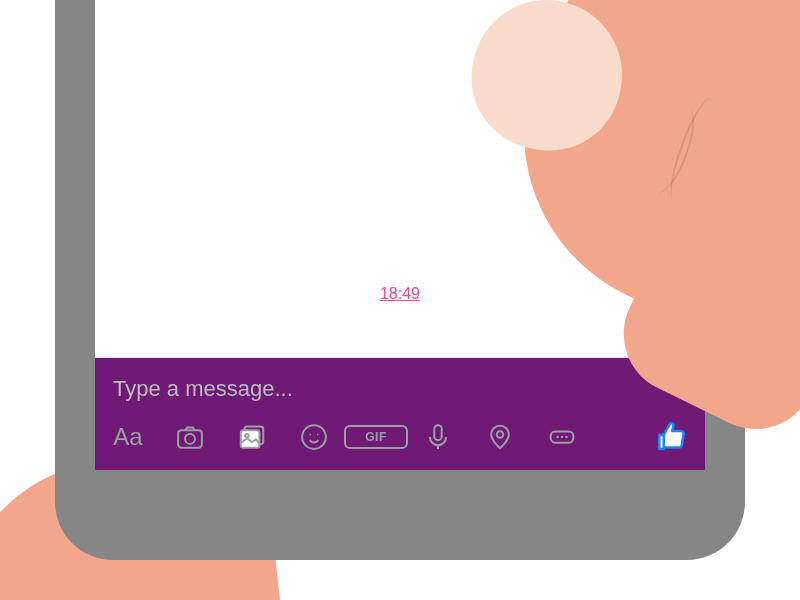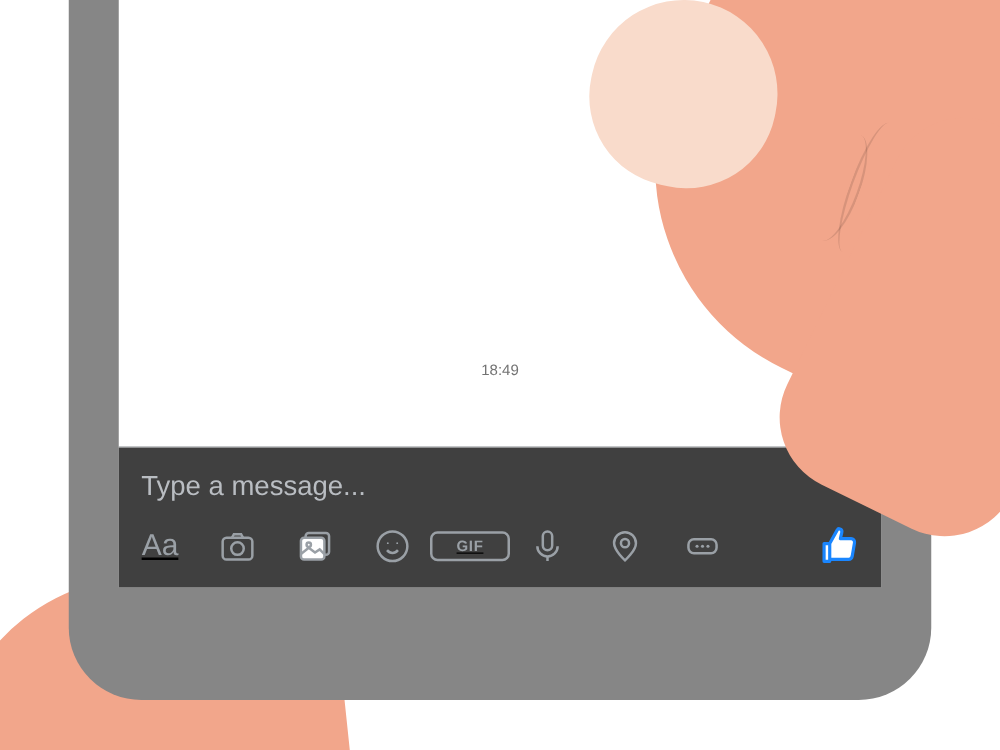--- a/index.html
+++ b/index.html
@@ -109,42 +109,42 @@
     flex-direction: column;
   }
   .conversation {
     flex: 1;
     display: flex;
     align-items: flex-end;
     justify-content: center;
     padding-bottom: 54px;
   }
   .timestamp {
-    color: #737373;
-    font-size: 12px;
+    color: #ec4899;
+    font-size: 16px;
     font-weight: 400;
+    text-decoration: underline;
   }
   .composer {
     border-top: 1px solid #e1e3e6;
     padding: 14px 16px 0 16px;
-    background: #404040;
+    background: #701a75;
   }
   .input-line {
     font-size: 22px;
     color: #b9bdc2;
     font-weight: 300;
     padding: 4px 2px 16px 2px;
     cursor: text;
   }
   .toolbar {
     display: flex;
     align-items: center;
     gap: 28px;
     padding: 2px 0 16px 0;
-    text-decoration: underline;
   }
   .toolbar .icon {
     width: 34px;
     height: 34px;
     display: flex;
     align-items: center;
     justify-content: center;
     color: #9aa0a6;
     cursor: pointer;
   }

